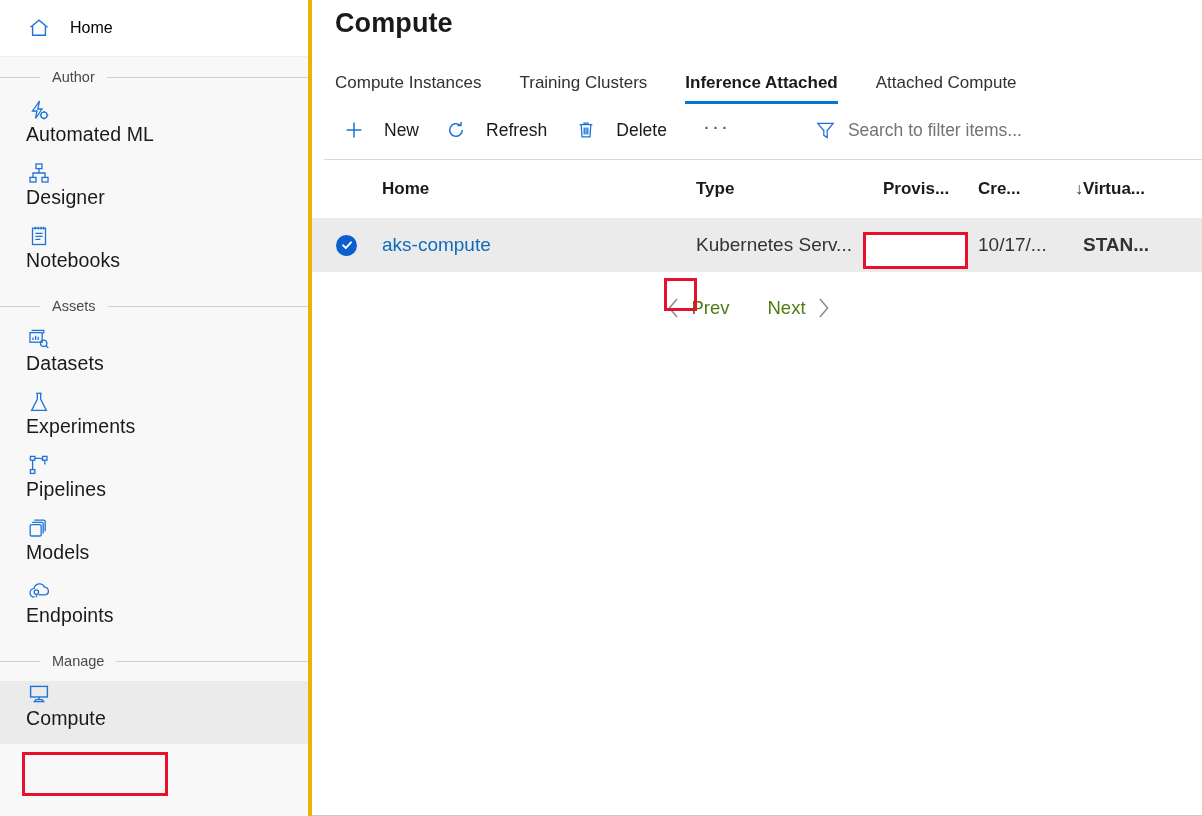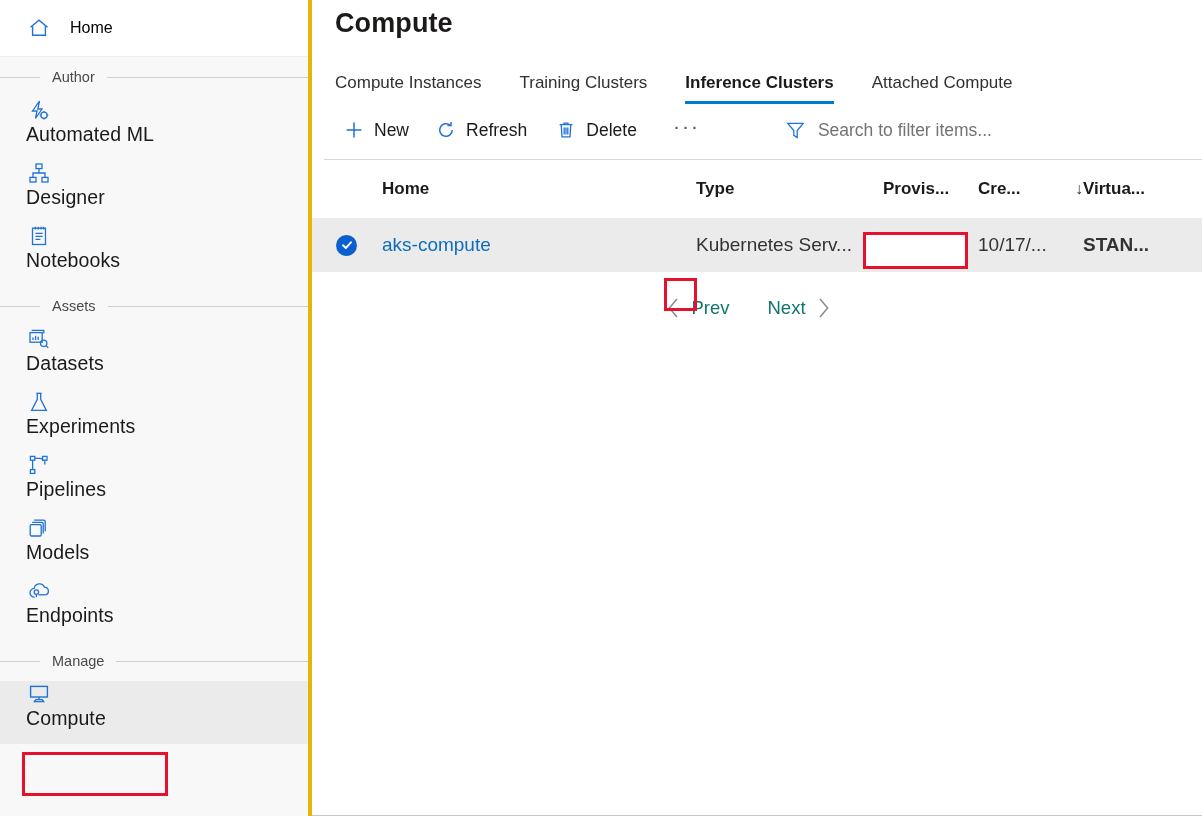--- a/index.html
+++ b/index.html
@@ -163,20 +163,21 @@
   .cmd {
     display: flex;
     align-items: center;
     height: 36px;
     margin-right: 8px;
     padding: 0 9px;
     cursor: pointer;
     position: relative;
     z-index: 1;
     white-space: nowrap;
+    gap: 10px;
   }
   .cmd .ico {
     display: flex;
     align-items: center;
     justify-content: center;
     width: 22px; height: 22px;
     margin-right: 9px;
   }
   .cmd .lbl { font-size: 17.5px; color: #1b1a19; }
   .cmd.ellipsis { font-size: 21px; color: #555; letter-spacing: 2px; padding-bottom: 9px; }
@@ -238,21 +239,21 @@
   .pager {
     display: flex;
     align-items: center;
     justify-content: center;
     margin-top: 21px;
     padding-right: 18px;
   }
   .pg-btn {
     display: flex;
     align-items: center;
-    color: #0f766e;
+    color: #4d7c0f;
     font-size: 18.5px;
     cursor: pointer;
     padding: 4px 6px;
   }
   .pg-chev { color: #8a8a8a; display: flex; align-items: center; }
   .pg-gap { width: 26px; }
 
   svg { display: block; }
 </style>
 </head>
@@ -398,21 +399,21 @@
     <div class="annot-box" id="annot-compute"></div>
   </nav>
 
   <section class="main">
 
     <h1 class="page-title">Compute</h1>
 
     <div class="tabs">
       <div class="tab">Compute Instances</div>
       <div class="tab">Training Clusters</div>
-      <div class="tab active">Inference Clusters</div>
+      <div class="tab active">Inference Attached</div>
       <div class="tab">Attached Compute</div>
     </div>
 
     <div class="cmdbar">
       <div class="annot-box" id="annot-delete"></div>
 
       <div class="cmd">
         <span class="ico">
           <svg width="20" height="20" viewBox="0 0 20 20" fill="none" stroke="#1f72d6" stroke-width="1.5">
             <path d="M10 2.6 v14.8 M2.6 10 h14.8"></path>

